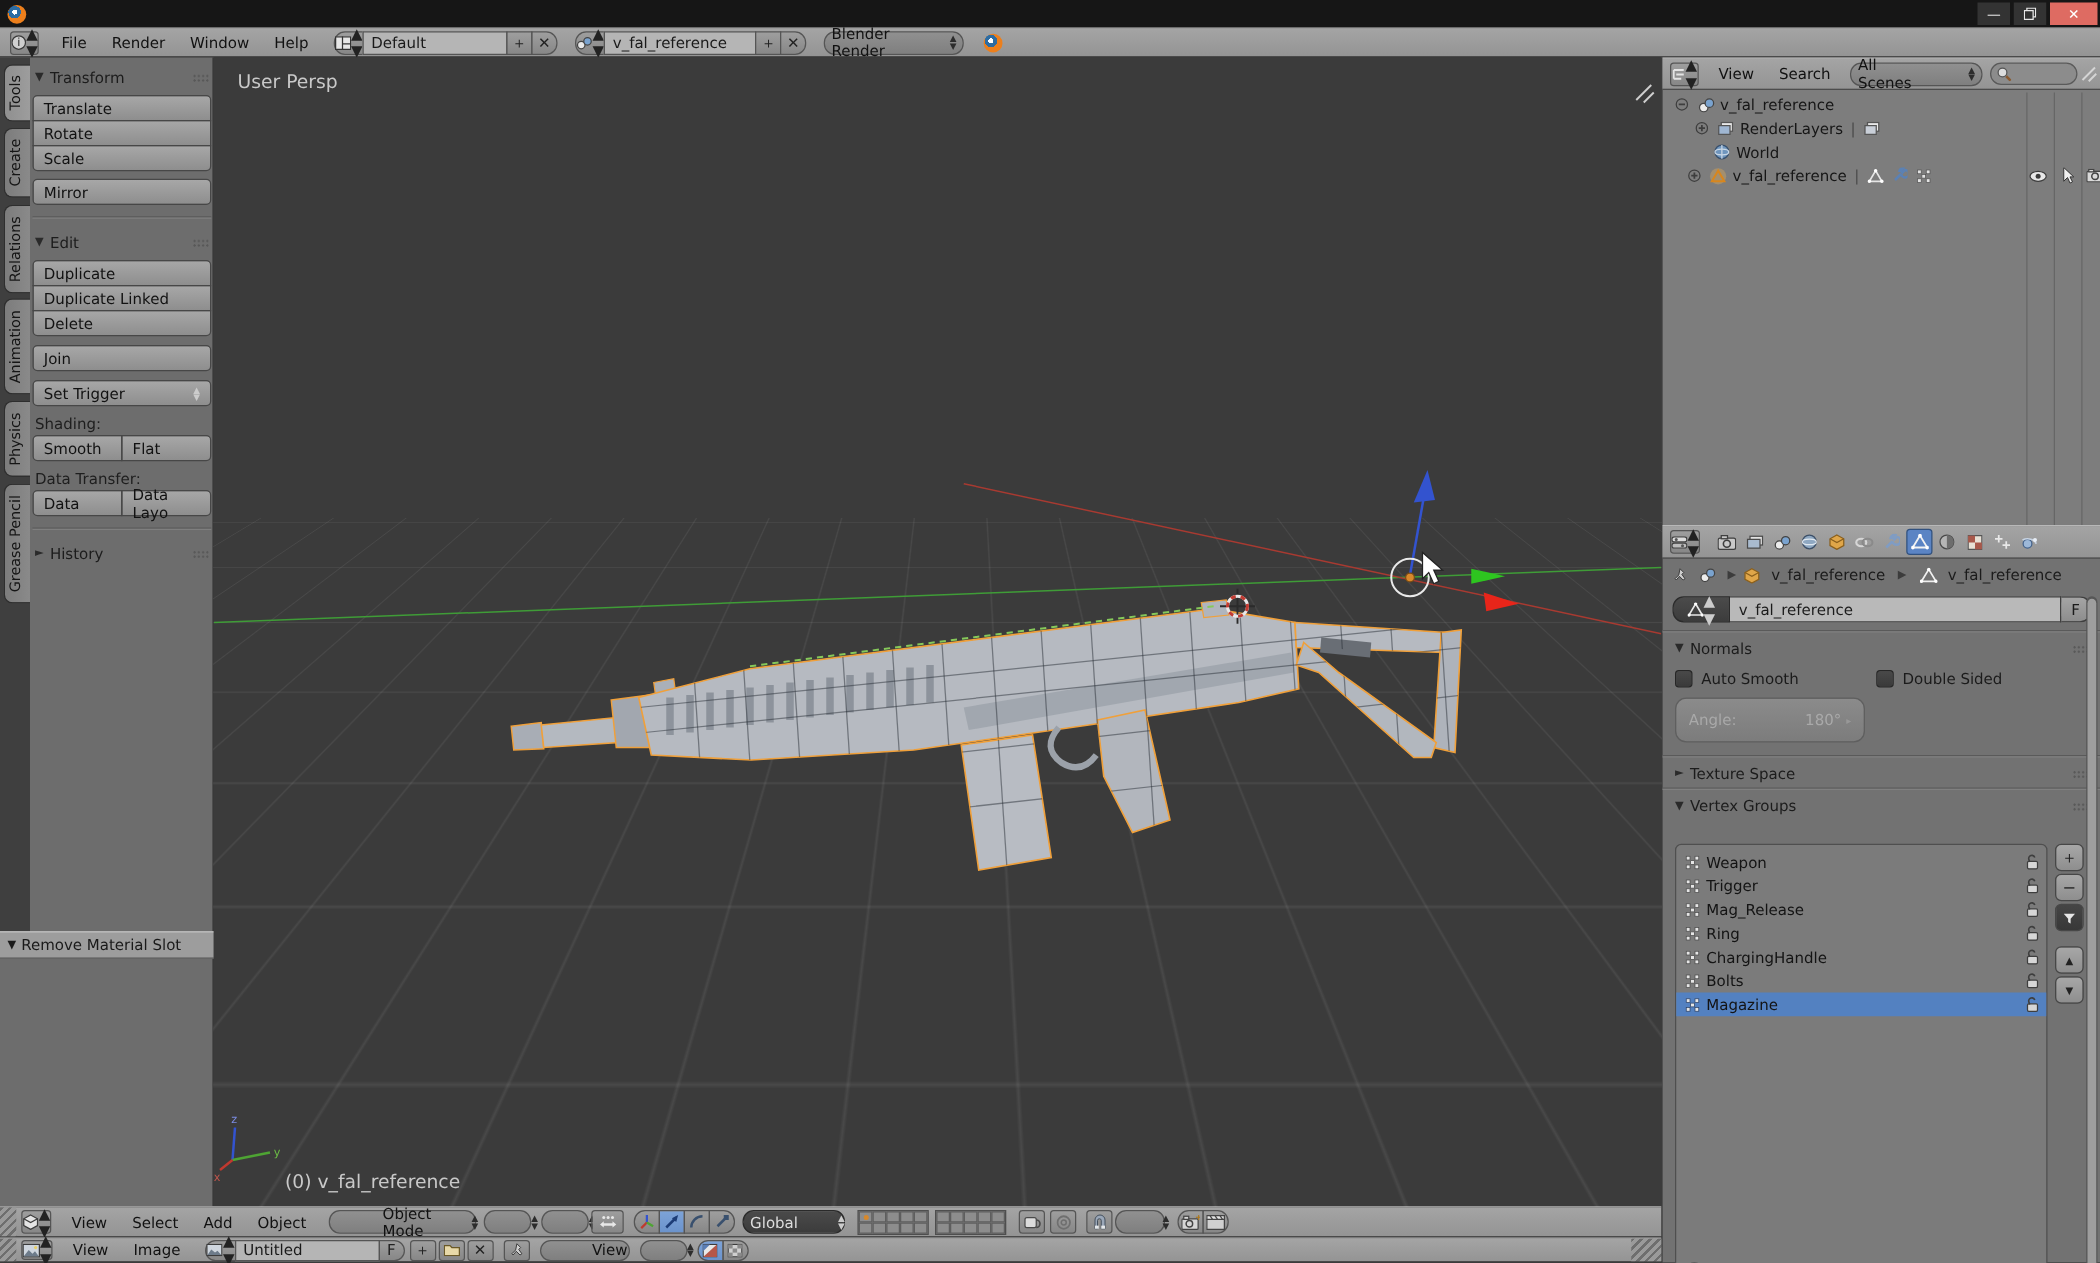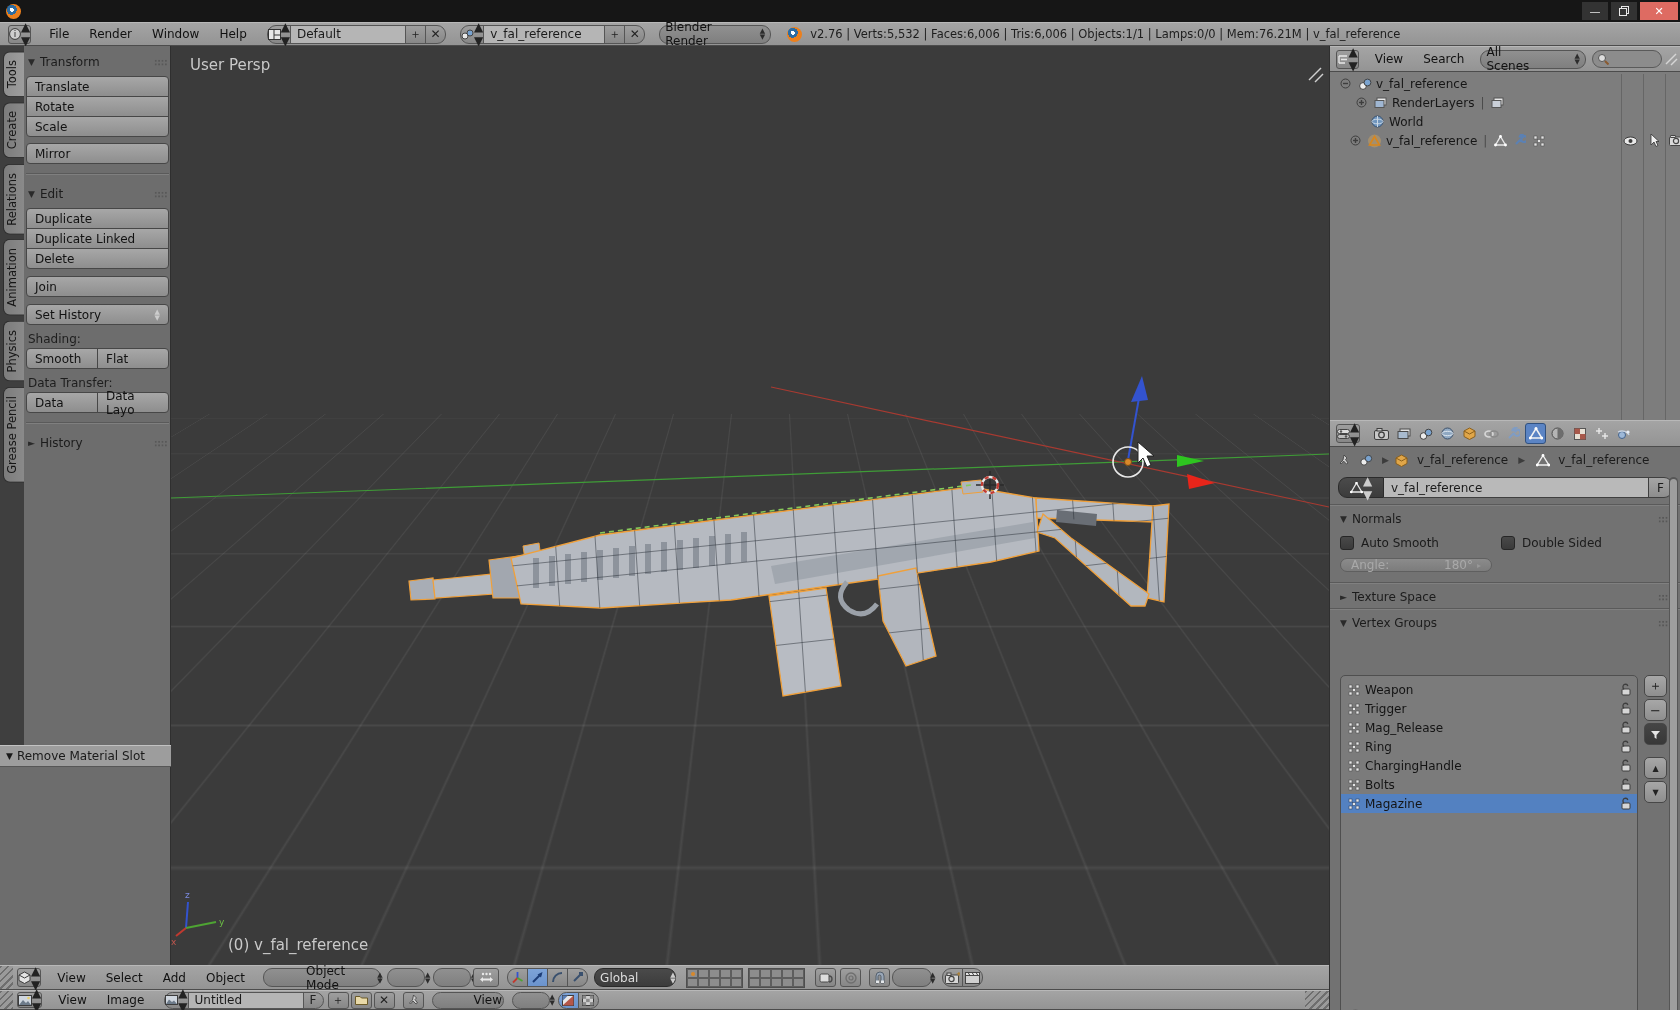--- a/index.html
+++ b/index.html
@@ -88,21 +88,21 @@
   .crumb { display:flex; align-items:center; height:26px; padding-left:8px; }
   .carr { color:#3c3c3c; font-size:9px; margin:0 5px; }
   .namef { display:flex; align-items:center; margin:4px 8px 6px 8px; height:21px; }
   .namef .iconbox { width:46px; height:21px; background:linear-gradient(#4b4b4b,#3c3c3c); border:1px solid #2b2b2b;
     border-radius:9px 0 0 9px; display:flex; align-items:center; justify-content:center; color:#ddd; }
   .namef .val { flex:1; height:21px; background:#b9b9b9; border:1px solid #3f3f3f; border-left:none; display:flex; align-items:center; padding:0 7px; }
   .namef .fbtn { width:24px; height:21px; background:linear-gradient(#a5a5a5,#8d8d8d); border:1px solid #3f3f3f; border-left:none;
     border-radius:0 9px 9px 0; display:flex; align-items:center; justify-content:center; }
   .pline { border-top:1px solid #5a5a5a; border-bottom:1px solid #808080; }
   .chk { width:14px; height:14px; border-radius:3px; background:linear-gradient(#494949,#3a3a3a); border:1px solid #262626; margin-right:7px; }
-  .slider { width:152px; height:14px; border-radius:9px; background:linear-gradient(#8b8b8b,#7c7c7c); border:1px solid #5f5f5f;
+  .slider { width:152px; height:36px; border-radius:9px; background:linear-gradient(#8b8b8b,#7c7c7c); border:1px solid #5f5f5f;
     display:flex; align-items:center; color:#a9a9a9; padding:0 10px; }
   .vglist { position:absolute; left:10px; top:228px; width:298px; height:356px; background:#7b7b7b; border:1px solid #4f4f4f; border-radius:5px; }
   .vgrow { height:19px; display:flex; align-items:center; padding:0 5px; color:#141414; }
   .vgrow.sel { background:#5381c1; }
   .vgbtns { position:absolute; left:314px; top:228px; width:23px; }
   .vgb { width:23px; height:22px; background:linear-gradient(#a7a7a7,#8e8e8e); border:1px solid #474747; border-radius:5px;
     display:flex; align-items:center; justify-content:center; margin-bottom:2px; color:#222; font-size:13px; }
   .vgb.dark { background:linear-gradient(#454545,#383838); color:#eee; }
   .scrolltrack { position:absolute; width:9px; border-radius:5px; background:#565656; }
   .scrollthumb { position:absolute; left:1px; width:7px; border-radius:4px; background:#9e9e9e; }
@@ -168,21 +168,20 @@
     </div>
     <div class="field" style="width:122px;">v_fal_reference</div>
     <div class="sq">＋</div>
     <div class="sq">✕</div>
   </div>
   <div class="dd" style="margin-left:14px;width:112px;">
     <span>Blender Render</span>
     <span class="arr" style="margin-left:auto;">▲<br>▼</span>
   </div>
   <span class="blogo" style="margin-left:16px;"></span>
-  <span style="margin-left:8px;font-size:11.5px;color:#1d1d1d;white-space:nowrap;">v2.76 | Verts:5,532 | Faces:6,006 | Tris:6,006 | Objects:1/1 | Lamps:0/0 | Mem:76.21M | v_fal_reference</span>
 </div>
 
 <div id="shelf">
   <div id="tabstrip">
     <div class="vtab active">Tools</div>
     <div class="vtab">Create</div>
     <div class="vtab">Relations</div>
     <div class="vtab">Animation</div>
     <div class="vtab">Physics</div>
     <div class="vtab">Grease Pencil</div>
@@ -201,21 +200,21 @@
     <div class="phdr">
       <span class="tri">▼</span>
       <span>Edit</span>
       <span class="dots"></span>
     </div>
     <div class="sbtn first" style="margin-top:4px;">Duplicate</div>
     <div class="sbtn mid">Duplicate Linked</div>
     <div class="sbtn last">Delete</div>
     <div class="sbtn" style="border-radius:4px;margin-top:7px;">Join</div>
     <div class="sbtn darkbtn" style="border-radius:4px;margin-top:7px;">
-      <span>Set History</span>
+      <span>Set Trigger</span>
       <span class="arr" style="margin-left:auto;font-size:7px;line-height:6px;display:flex;flex-direction:column;align-items:center;color:#ccc;">▲<br>▼</span>
     </div>
     <div class="slabel">Shading:</div>
     <div class="brow">
       <div class="sbtn">Smooth</div>
       <div class="sbtn">Flat</div>
     </div>
     <div class="slabel">Data Transfer:</div>
     <div class="brow">
       <div class="sbtn">Data</div>

